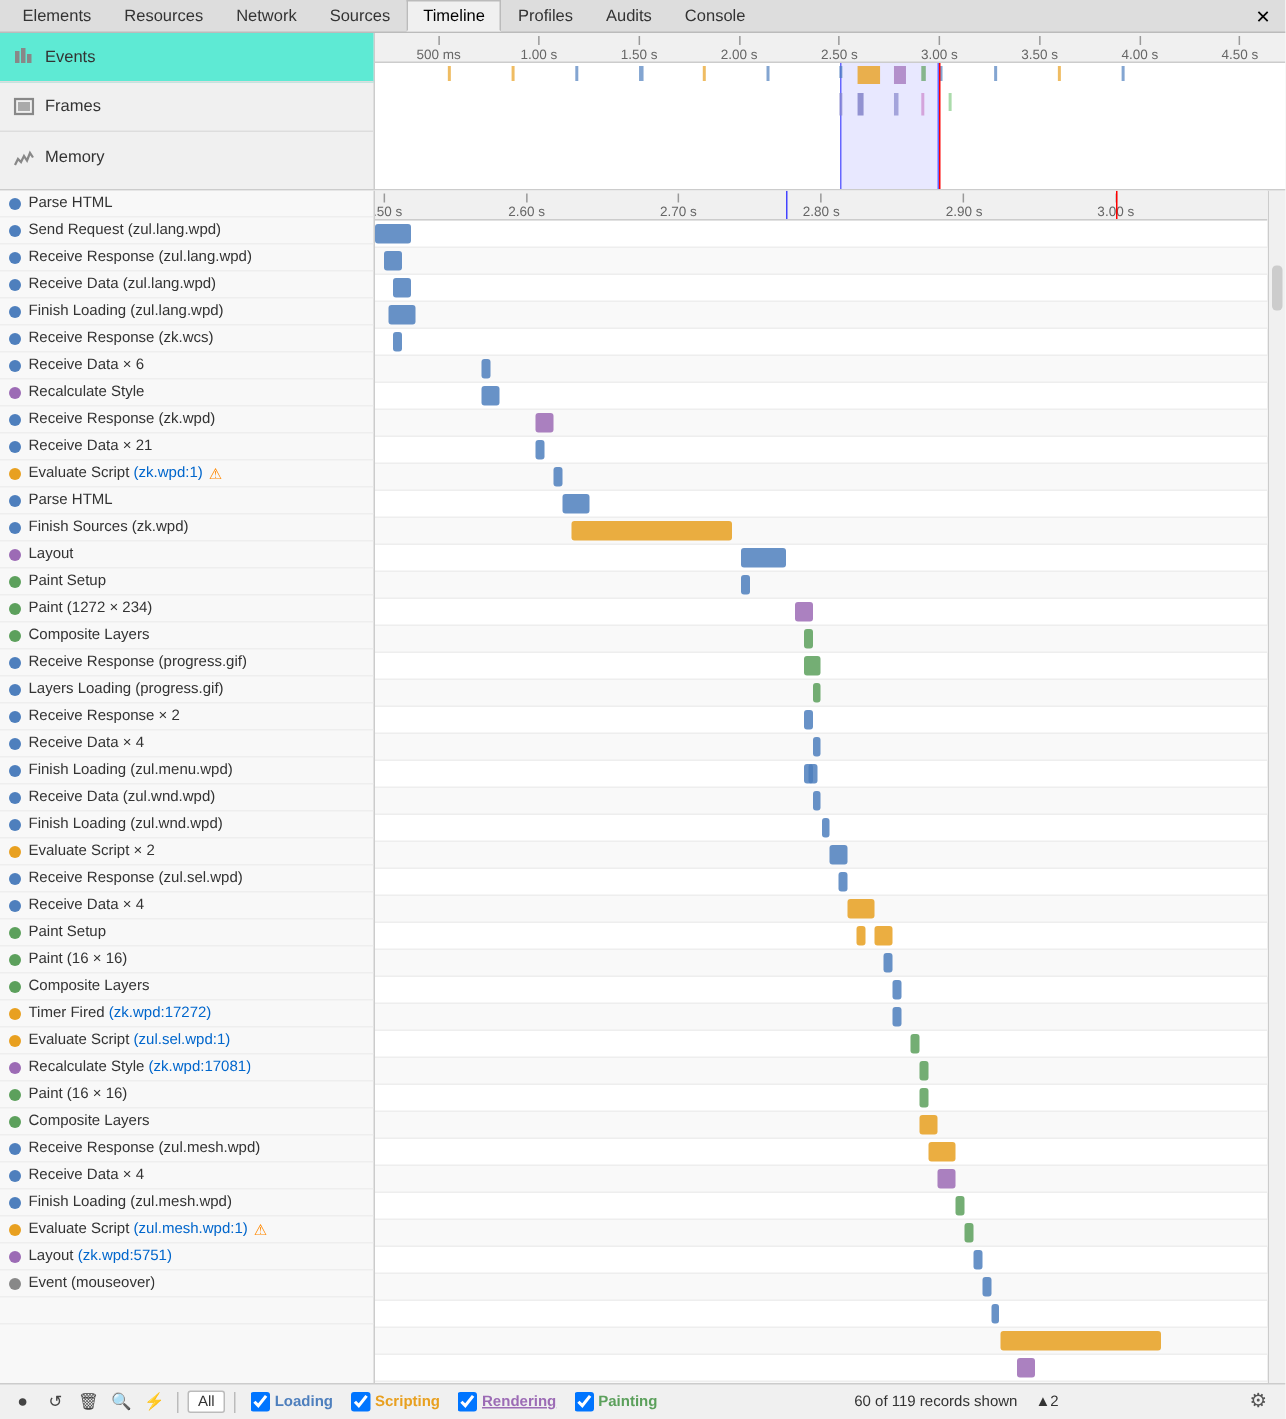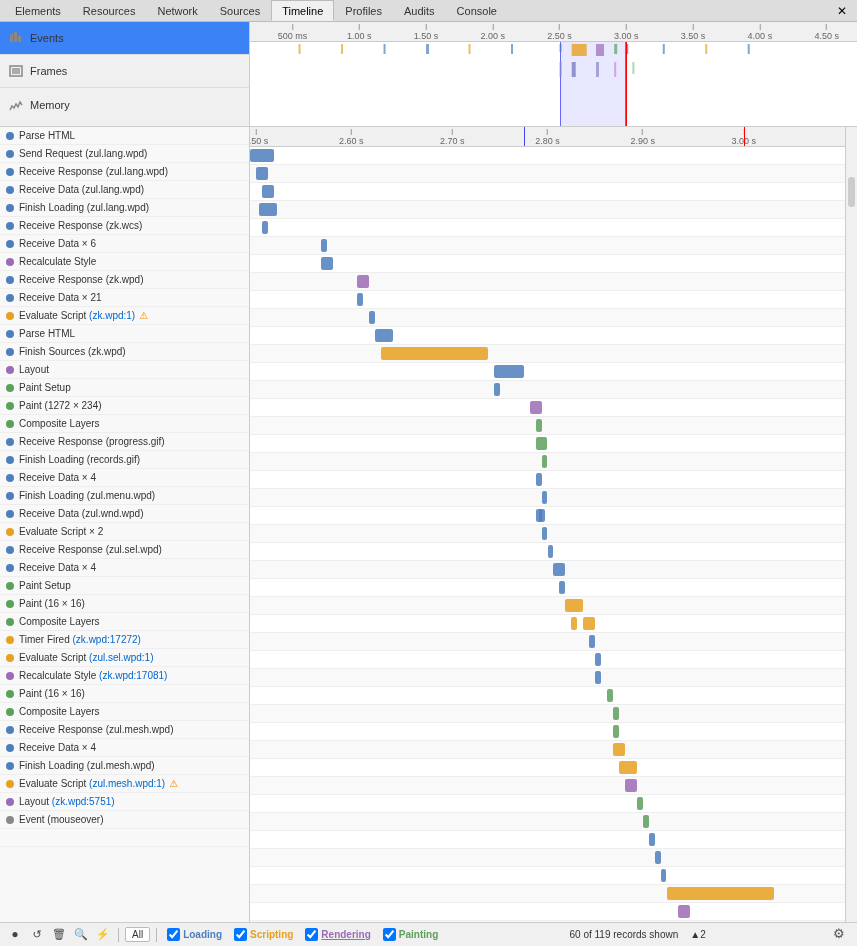--- a/index.html
+++ b/index.html
@@ -66,21 +66,21 @@
 
     .overview-row {
       display: flex;
       align-items: center;
       height: 33px;
       border-bottom: 1px solid #ddd;
       padding: 0 8px;
       cursor: pointer;
     }
     .overview-row:last-child { border-bottom: none; }
-    .overview-row.active { background: #3b82f6; }
+    .overview-row.active { background: #5eead4; }
 
     .overview-icon {
       width: 16px;
       height: 16px;
       margin-right: 6px;
       display: flex;
       align-items: center;
       justify-content: center;
     }
 
@@ -518,33 +518,41 @@
         <div class="row-item">
           <div class="row-color-dot" style="background: rgb(92, 160, 92);"></div>
           <span class="row-label">Composite Layers</span>
         </div>
         <div class="row-item">
           <div class="row-color-dot" style="background: rgb(78, 127, 189);"></div>
           <span class="row-label">Receive Response (progress.gif)</span>
         </div>
         <div class="row-item">
           <div class="row-color-dot" style="background: rgb(78, 127, 189);"></div>
-          <span class="row-label">Finish Loading (records.gif)</span>
+          <span class="row-label">Layers Loading (progress.gif)</span>
+        </div>
+        <div class="row-item">
+          <div class="row-color-dot" style="background: rgb(78, 127, 189);"></div>
+          <span class="row-label">Receive Response × 2</span>
         </div>
         <div class="row-item">
           <div class="row-color-dot" style="background: rgb(78, 127, 189);"></div>
           <span class="row-label">Receive Data × 4</span>
         </div>
         <div class="row-item">
           <div class="row-color-dot" style="background: rgb(78, 127, 189);"></div>
           <span class="row-label">Finish Loading (zul.menu.wpd)</span>
         </div>
         <div class="row-item">
           <div class="row-color-dot" style="background: rgb(78, 127, 189);"></div>
           <span class="row-label">Receive Data (zul.wnd.wpd)</span>
+        </div>
+        <div class="row-item">
+          <div class="row-color-dot" style="background: rgb(78, 127, 189);"></div>
+          <span class="row-label">Finish Loading (zul.wnd.wpd)</span>
         </div>
         <div class="row-item">
           <div class="row-color-dot" style="background: rgb(232, 160, 32);"></div>
           <span class="row-label">Evaluate Script × 2</span>
         </div>
         <div class="row-item">
           <div class="row-color-dot" style="background: rgb(78, 127, 189);"></div>
           <span class="row-label">Receive Response (zul.sel.wpd)</span>
         </div>
         <div class="row-item">

